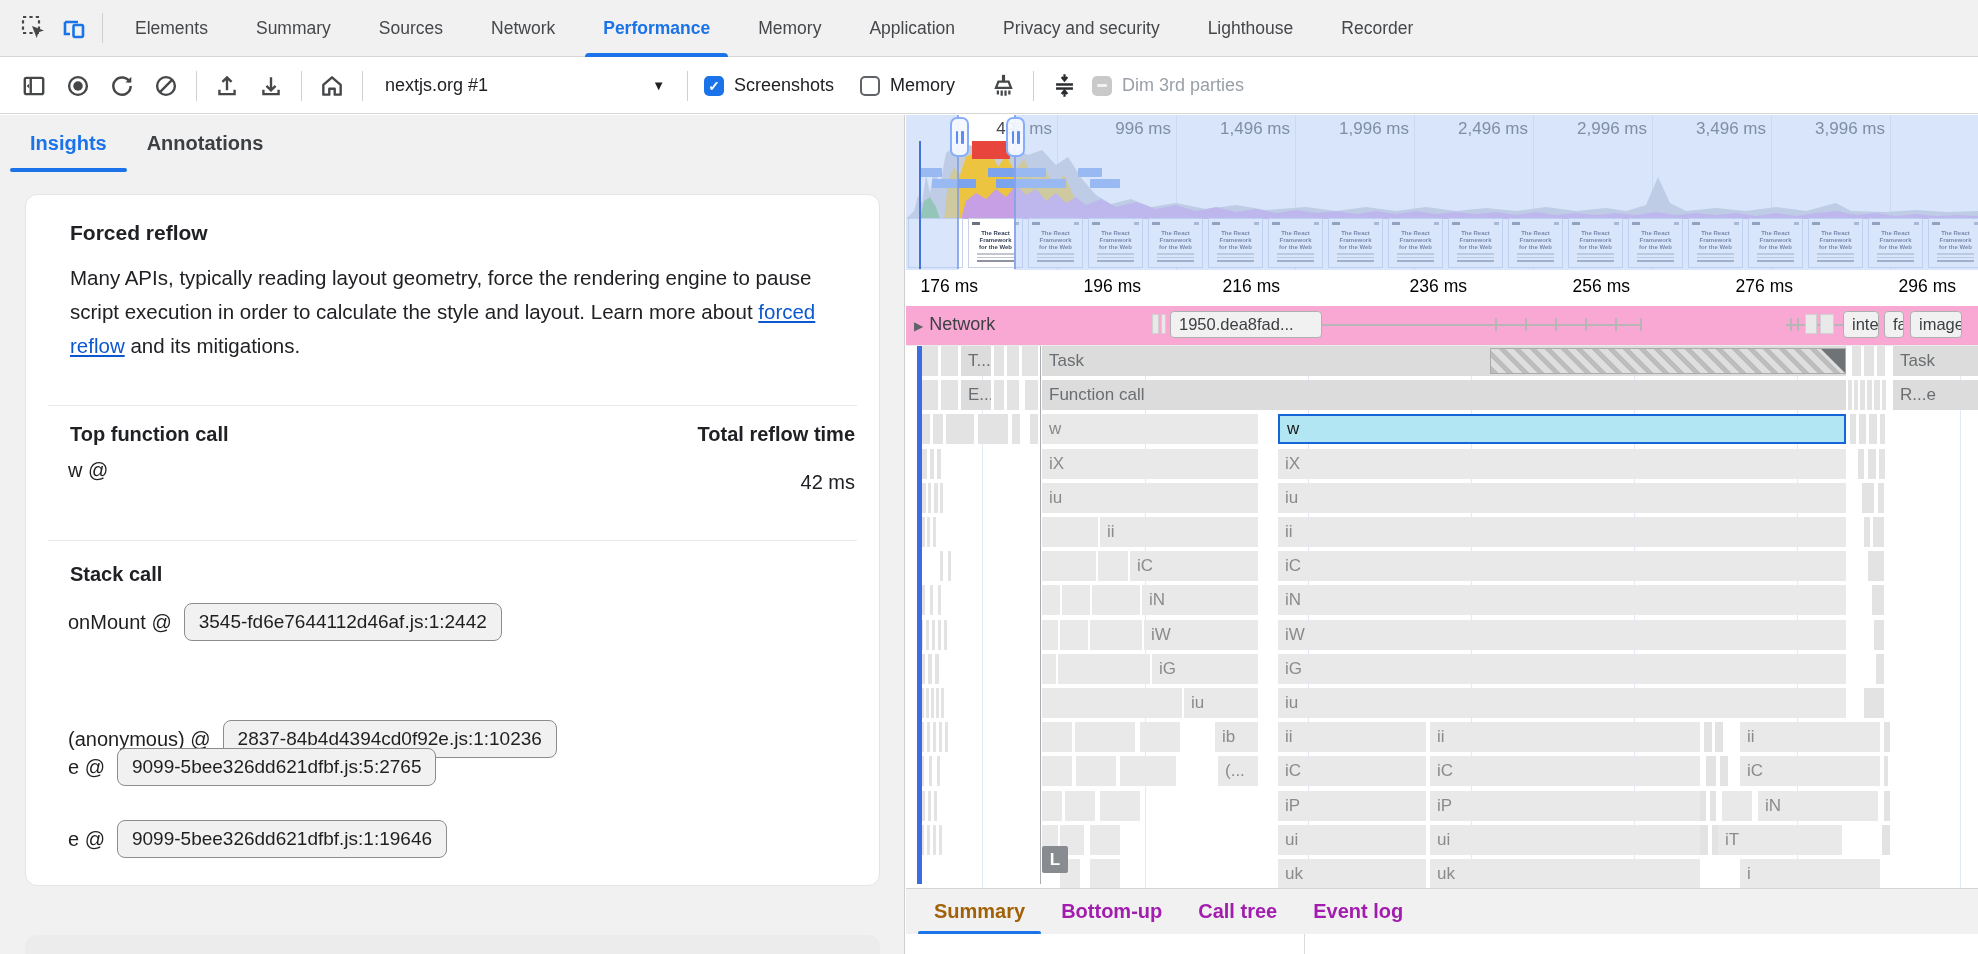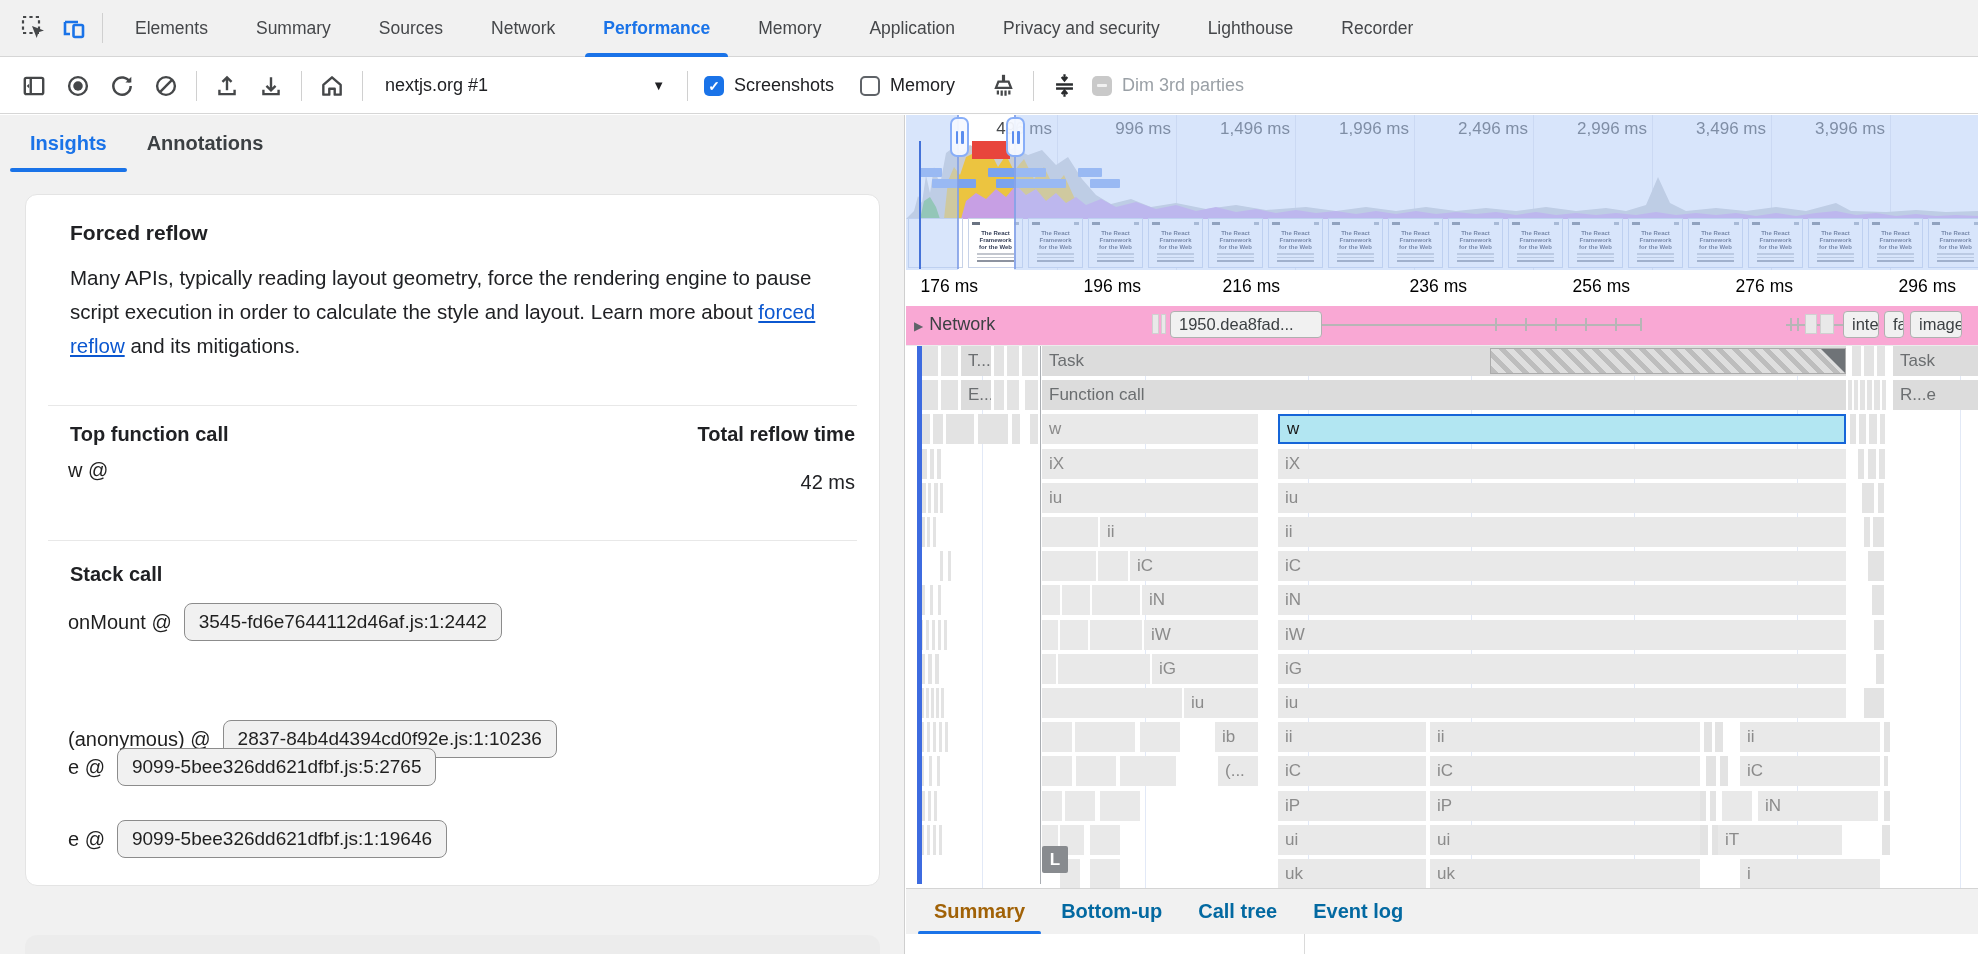--- a/index.html
+++ b/index.html
@@ -116,21 +116,21 @@
   #fl-blueline { position:absolute; width:5px; top:0; bottom:4px; background:#3d6be0; z-index:3; }
   #fl-darkline { position:absolute; width:1px; top:0; bottom:4px; background:#a9adb2; }
   #lcp-badge { position:absolute; width:26px; height:27px; background:#888b8f; color:#fff;
                font-size:17px; font-weight:700; display:flex; align-items:center; justify-content:center;
                border-radius:2px; z-index:4; cursor:pointer; }
 
   
   #bottom-bar { position:absolute; left:906px; top:888px; width:1072px; height:46px; background:#f1f1f1;
                 border-top:1px solid #d4d4d4; display:flex; align-items:center; padding-left:10px; }
   .btab { position:relative; height:46px; display:flex; align-items:center; padding:0 18px;
-          font-size:20px; font-weight:600; color:#0369a1; cursor:pointer; }
+          font-size:20px; font-weight:600; color:#a21caf; cursor:pointer; }
   .btab.active { color:#a16207; }
   .btab.active::after { content:""; position:absolute; left:2px; right:2px; bottom:0; height:4px;
                         background:#1a73e8; border-radius:4px; }
   #bottom-white { position:absolute; left:906px; top:934px; width:1072px; height:20px; background:#fff; }
   #bottom-vdiv { position:absolute; left:1304px; top:934px; width:1px; height:20px; background:#dadada; }
 </style>
 </head>
 <body>
 
 <div id="app">

